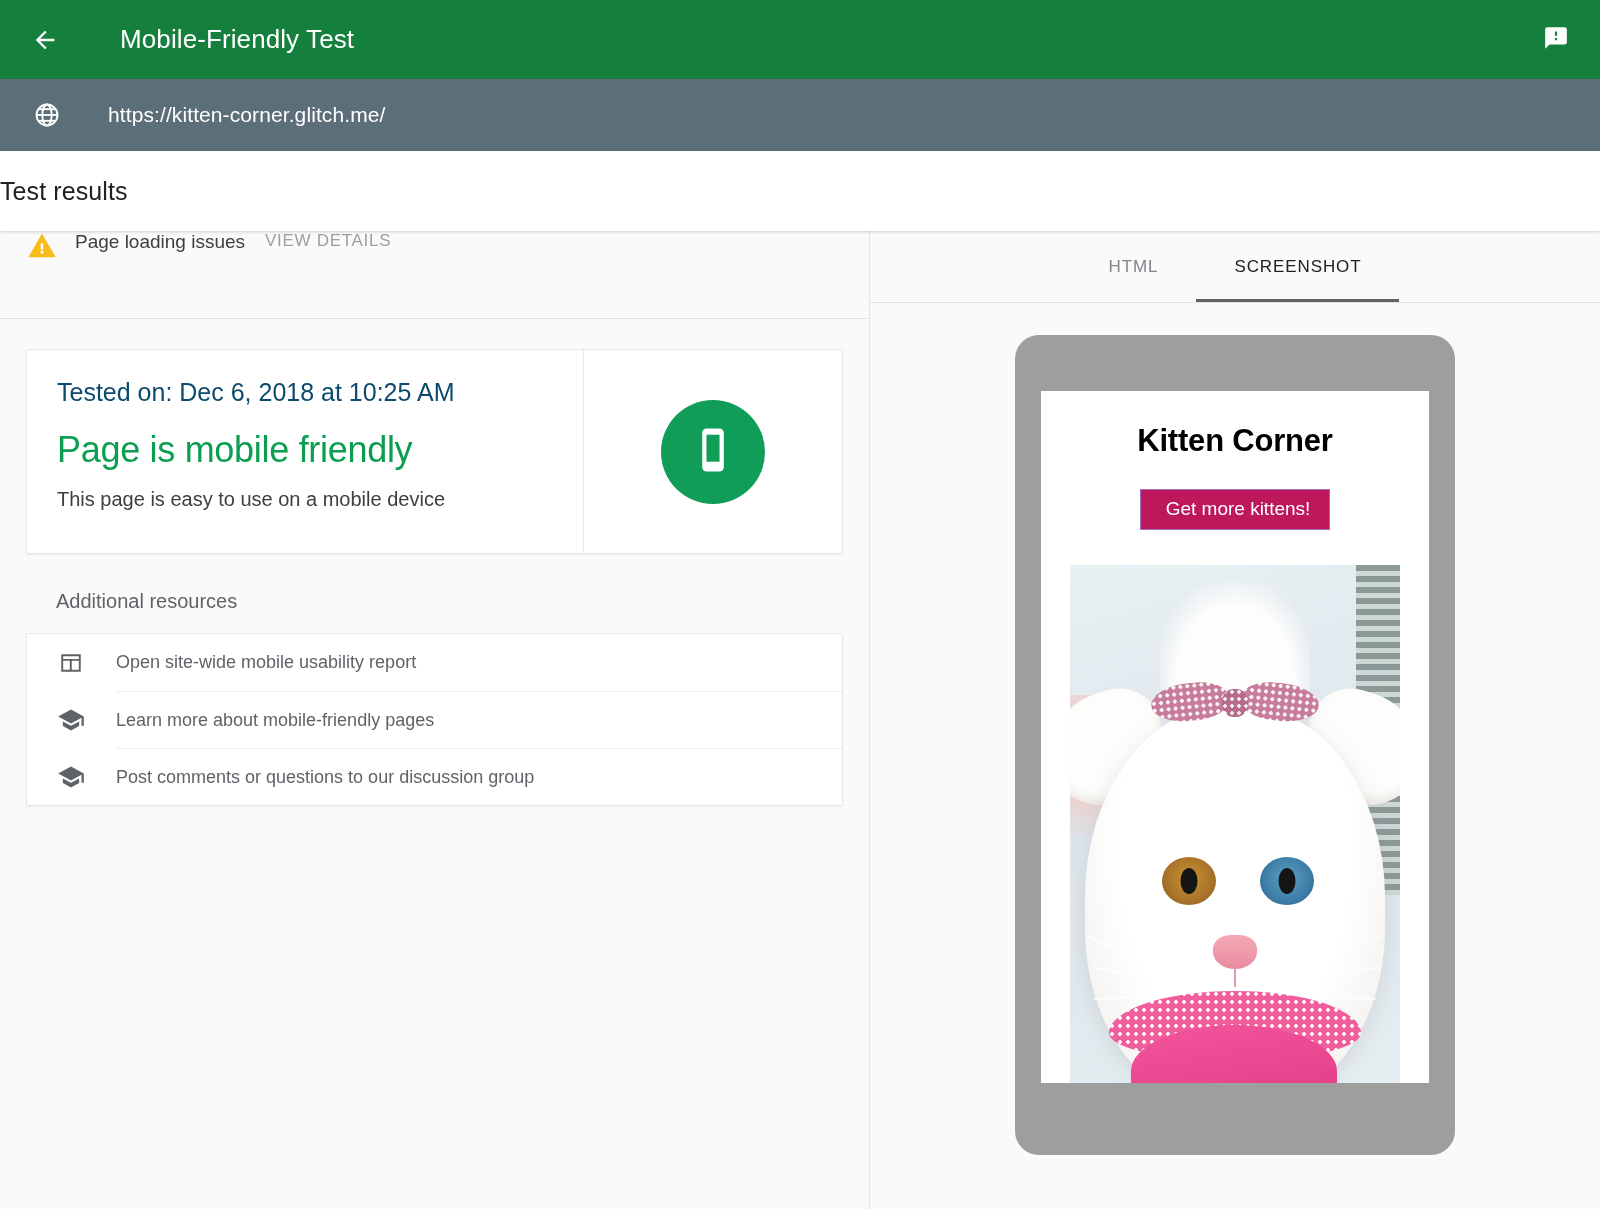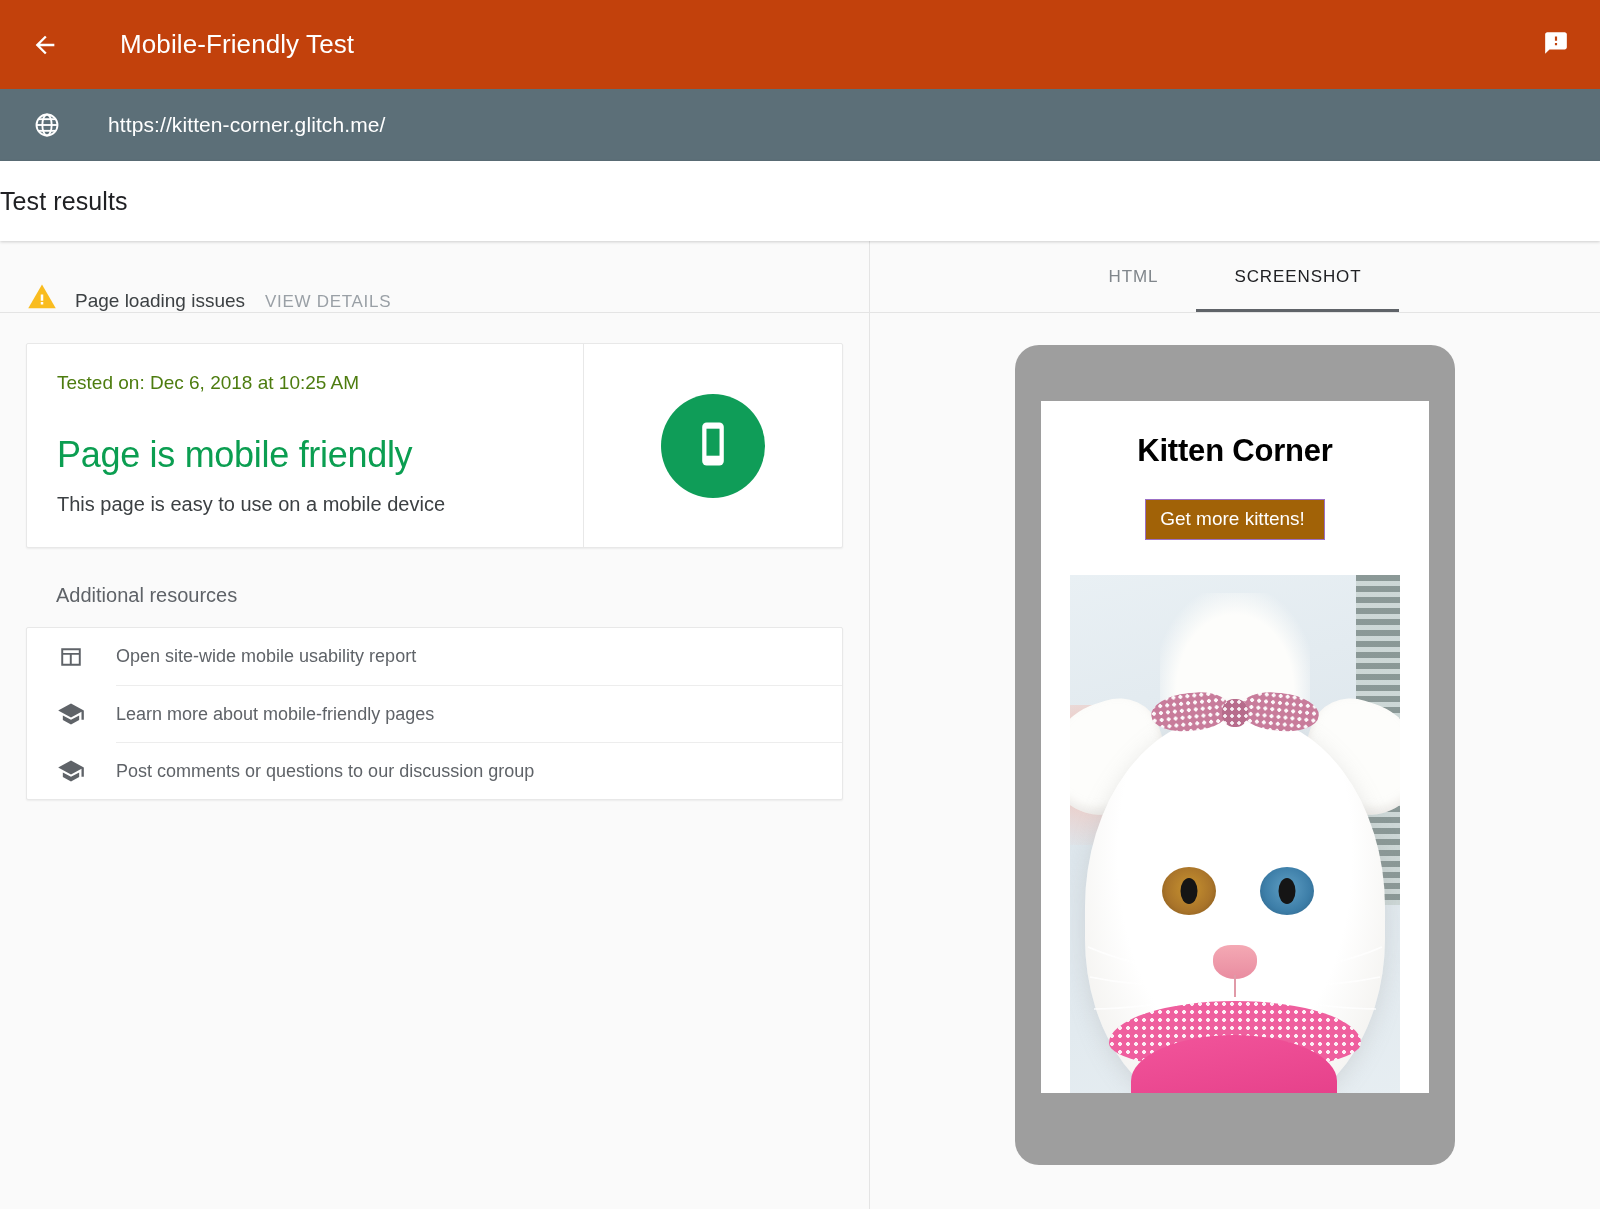--- a/index.html
+++ b/index.html
@@ -6,22 +6,22 @@
   * { box-sizing: border-box; margin: 0; padding: 0; }
   html, body {
     width: 1600px; height: 1209px;
     font-family: "Liberation Sans", sans-serif;
     background: #fafafa;
     overflow: hidden;
   }
 
   
   .appbar {
-    height: 89px;
-    background: #c2410c;
+    height: 79px;
+    background: #15803d;
     display: flex;
     align-items: center;
     padding: 4px 22px;
     position: relative;
   }
   .back-btn {
     width: 46px; height: 46px;
     display: flex; align-items: center; justify-content: center;
     cursor: pointer;
     flex: 0 0 auto;
@@ -94,23 +94,23 @@
     flex-direction: column;
   }
   .right-pane {
     flex: 1;
     display: flex;
     flex-direction: column;
   }
 
   
   .issue-bar {
-    height: 72px;
-    display: flex;
-    align-items: flex-end;
+    height: 88px;
+    display: flex;
+    align-items: flex-start;
     padding-left: 27px;
     border-bottom: 1px solid #e4e4e4;
     background: #fafafa;
   }
   .warn-icon { width: 30px; height: 30px; flex:0 0 auto; display:flex; align-items:center;}
   .issue-text {
     font-size: 19px;
     color: #3c4043;
     margin-left: 18px;
   }
@@ -134,23 +134,23 @@
     display: flex;
     height: 205px;
     width: 817px;
   }
   .result-left {
     flex: 1;
     padding: 28px 0 0 30px;
     border-right: 1px solid #e8e8e8;
   }
   .tested-on {
-    font-size: 19px;
-    color: #4d7c0f;
-    margin-bottom: 40px;
+    font-size: 25px;
+    color: #0c4a6e;
+    margin-bottom: 22px;
   }
   .verdict {
     font-size: 36px;
     color: #0b9e51;
     font-weight: 400;
     letter-spacing: -0.3px;
     margin-bottom: 17px;
   }
   .verdict-sub {
     font-size: 20px;
@@ -262,25 +262,25 @@
     font-size: 31px;
     font-weight: bold;
     color: #000000;
     margin-top: 32px;
     letter-spacing: -0.2px;
     font-family: "Liberation Sans", sans-serif;
   }
   .kc-btn {
     display: inline-block;
     margin-top: 30px;
-    background: #a16207;
+    background: #be185d;
     border: 1px solid #9b6fc4;
     color: #ffffff;
     font-size: 19px;
-    padding: 8px 19px 9px 14px;
+    padding: 8px 19px 9px 25px;
     cursor: pointer;
   }
   .kc-photo {
     margin: 35px auto 0 auto;
     width: 330px;
     height: 540px;
     overflow: hidden;
     position: relative;
     background: #dfe6ea;
   }

